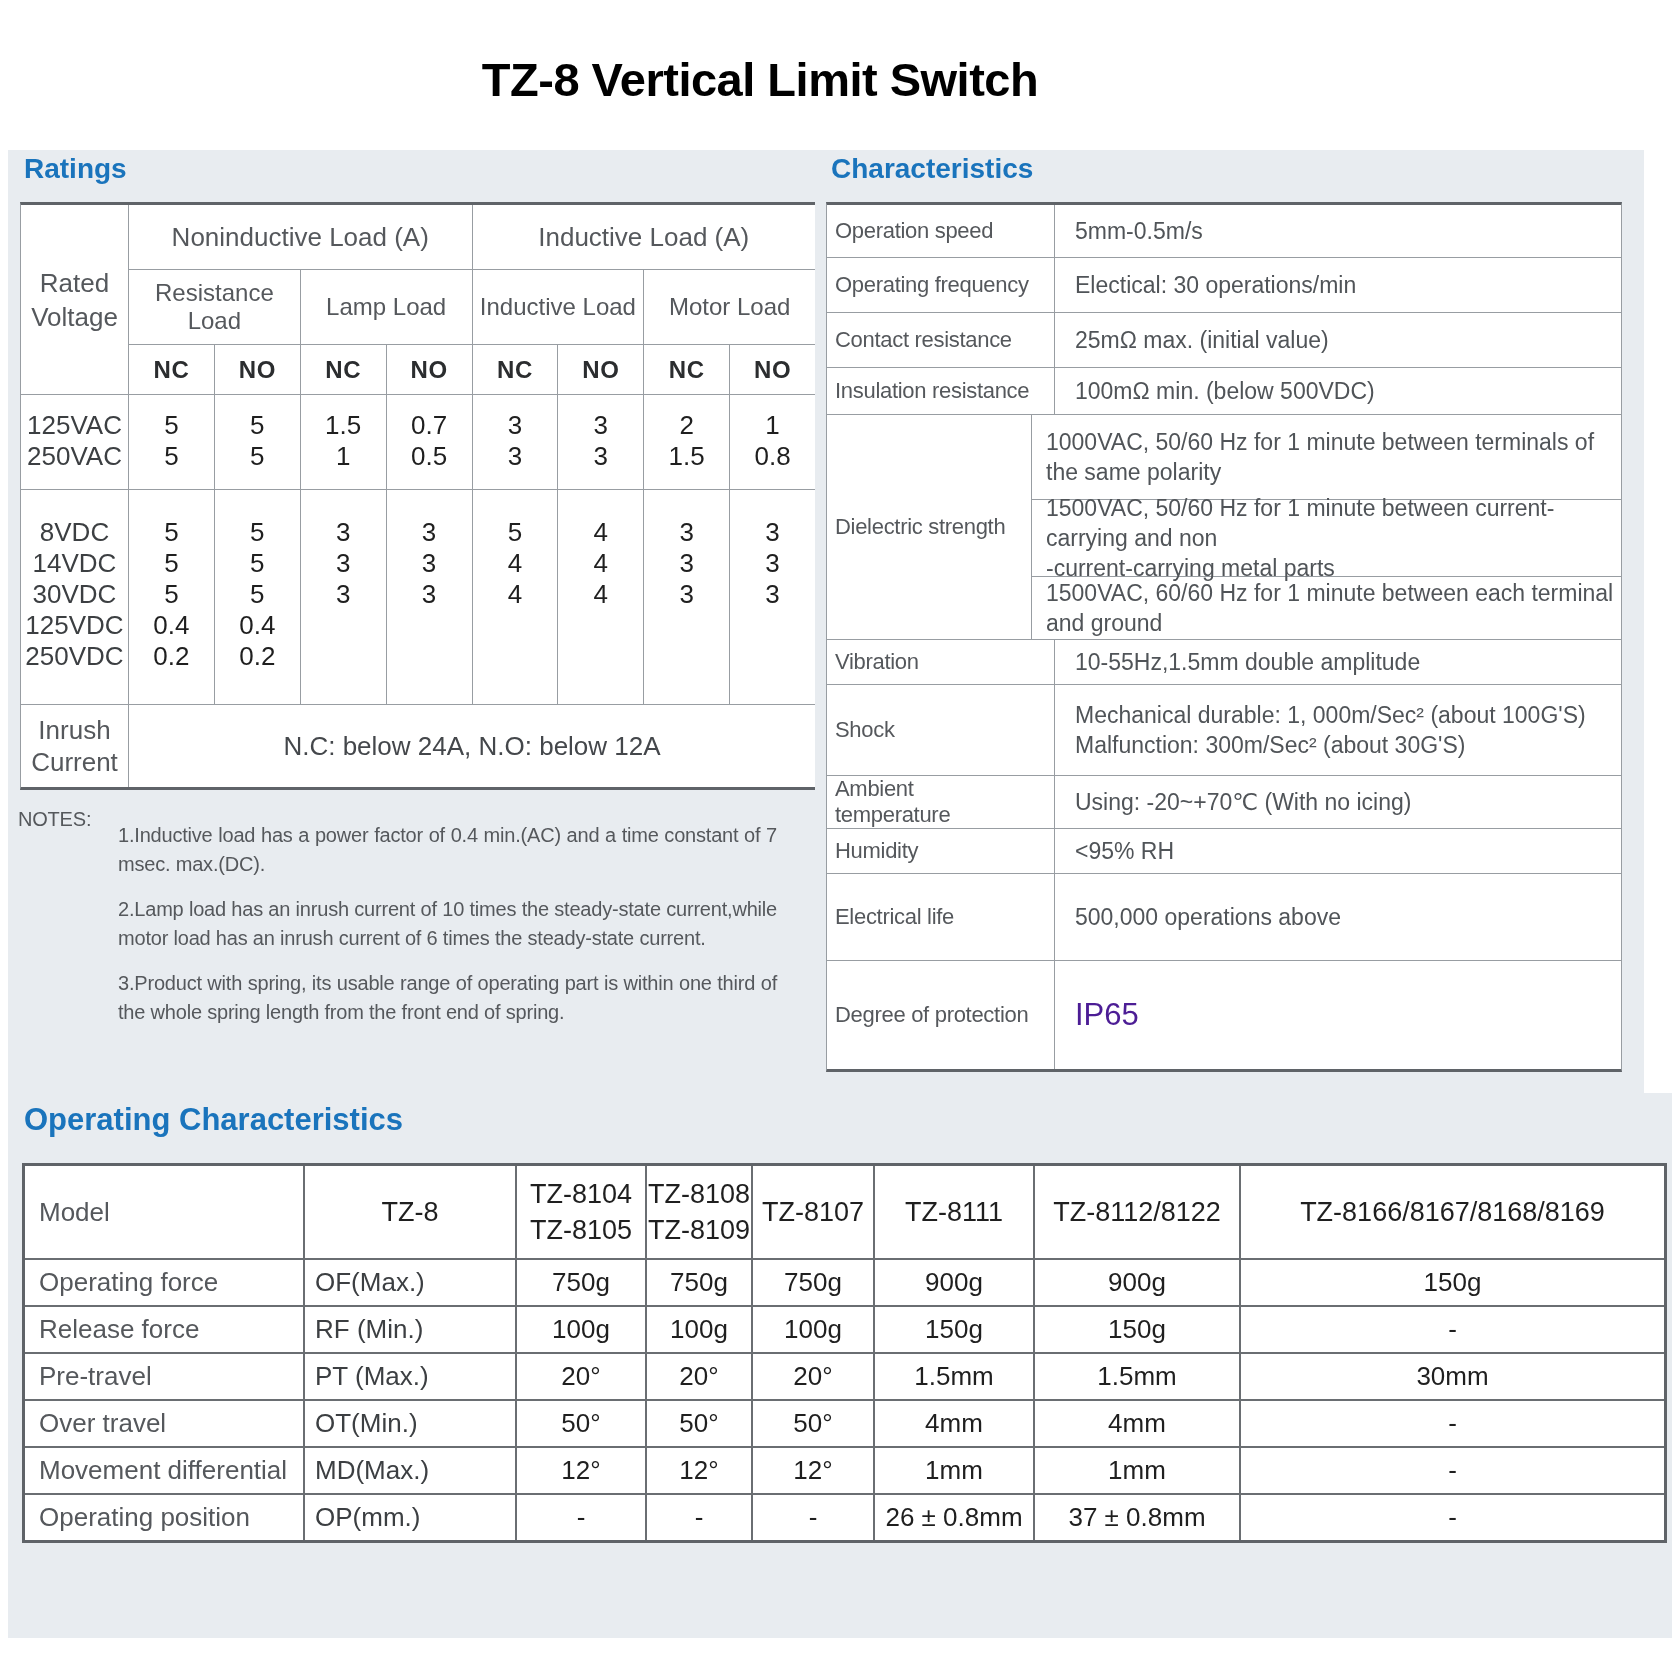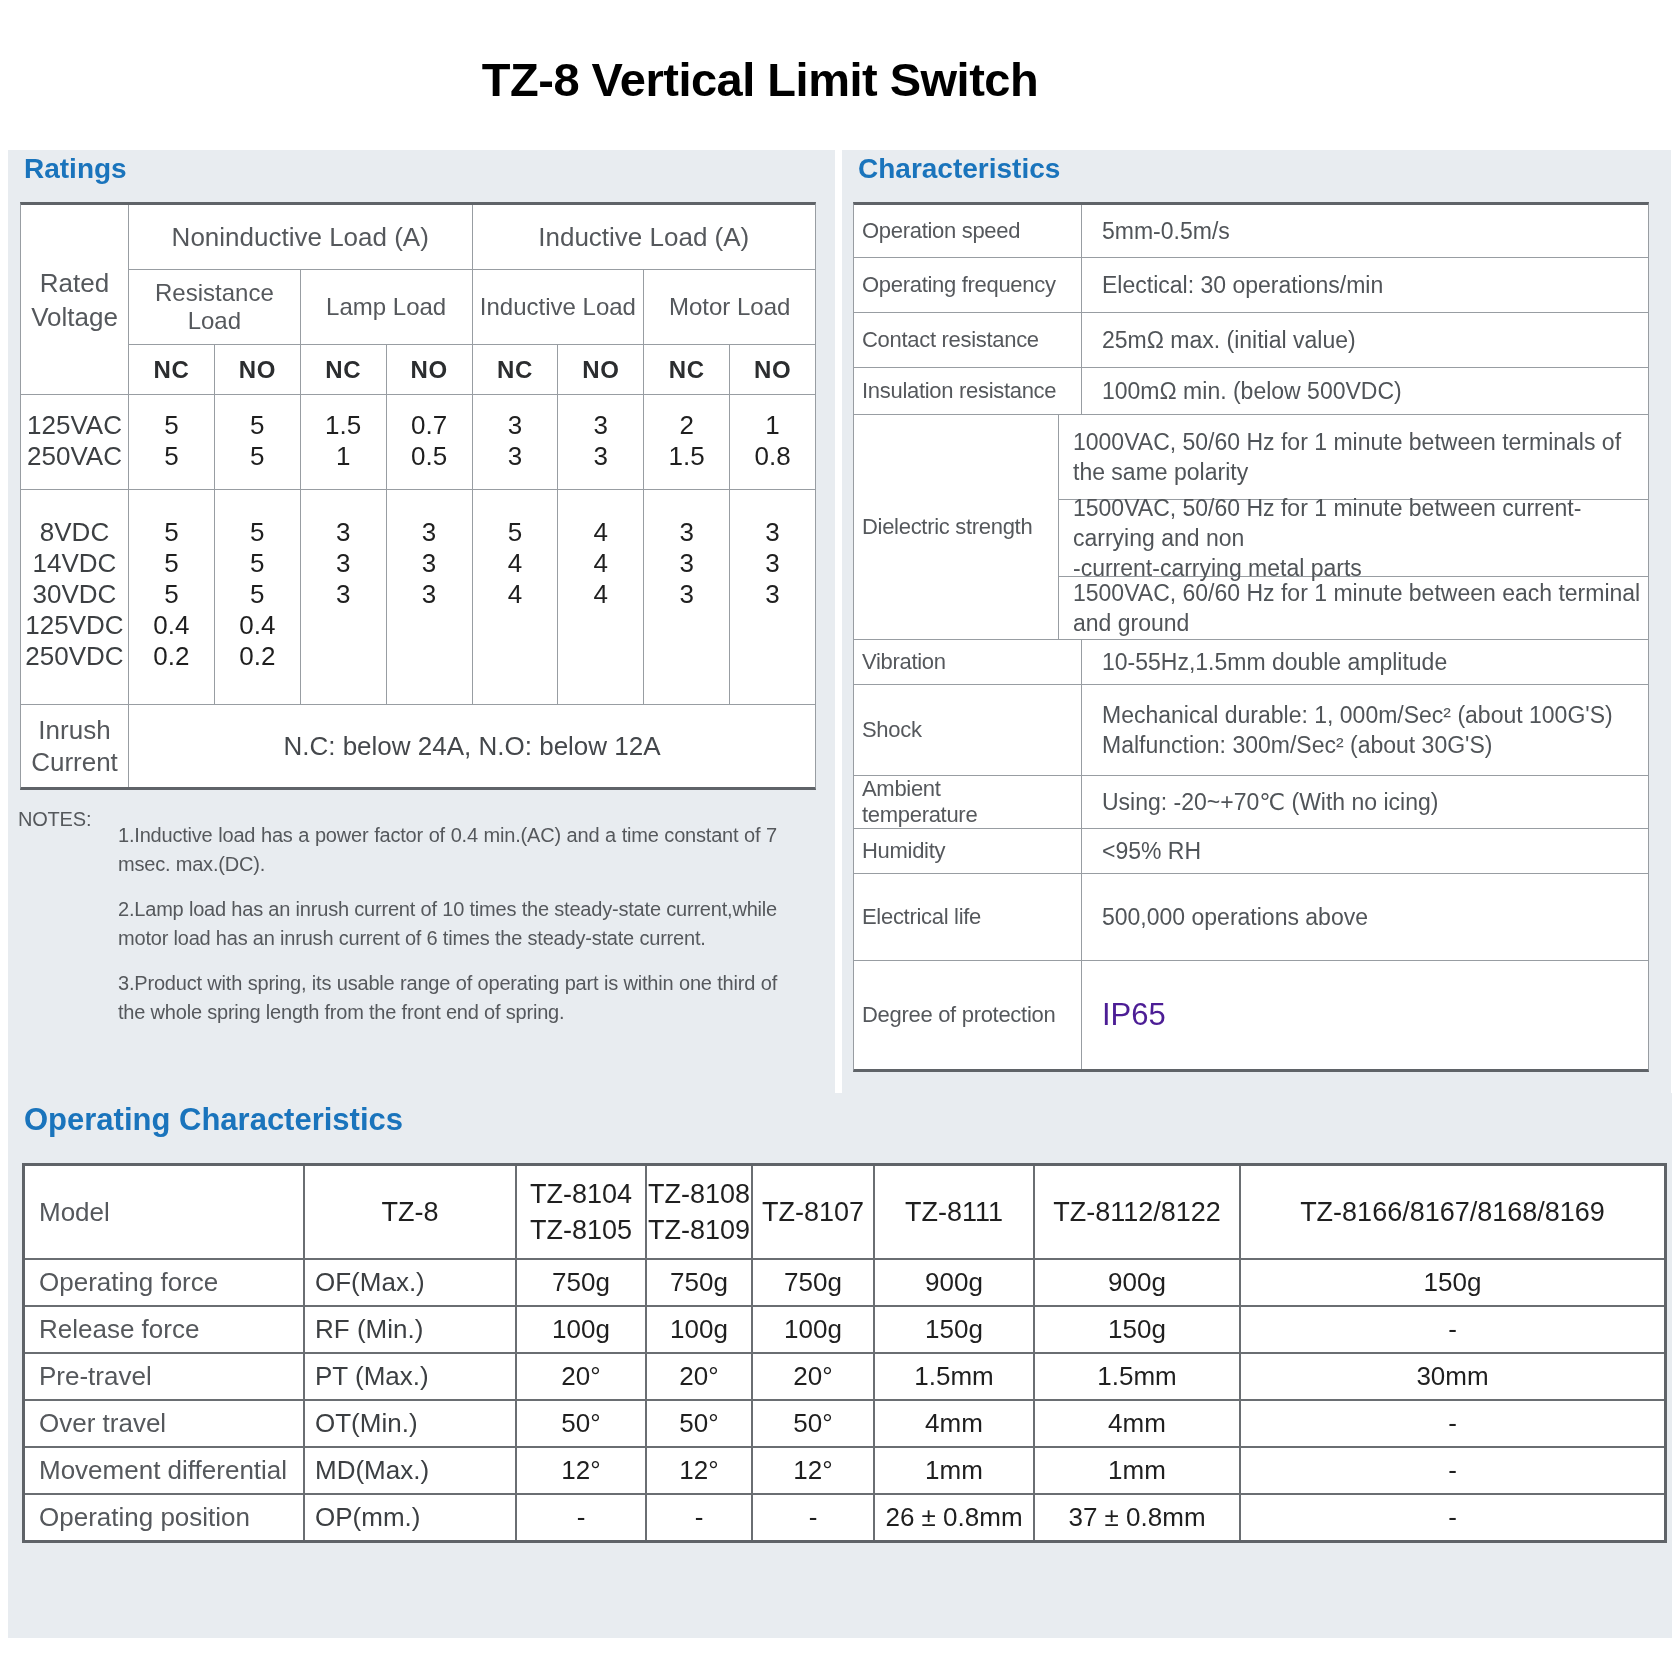--- a/index.html
+++ b/index.html
@@ -6,21 +6,21 @@
   .page{position:relative;width:1680px;height:1680px;background:#ffffff;
         font-family:"Liberation Sans","DejaVu Sans",sans-serif;color:#222;overflow:hidden;}
 
   
   .title{position:absolute;top:52px;left:0;width:1520px;text-align:center;
          font-size:47px;font-weight:bold;color:#000;letter-spacing:-0.5px;}
 
   
   .panel{position:absolute;background:#e8ecf0;}
   #panel-ratings{left:8px;top:150px;width:827px;height:1006px;}
-  #panel-characteristics{left:842px;top:150px;width:829px;height:998px;}
+  #panel-characteristics{left:815px;top:150px;width:829px;height:998px;}
   #panel-operating{left:8px;top:1093px;width:1664px;height:545px;}
   .sec-heading{position:absolute;left:16px;top:3px;font-size:28px;font-weight:bold;color:#1a74bc;}
   #panel-operating .sec-heading{font-size:31px;top:9px;}
 
   
   .rtable{position:absolute;left:12px;top:52px;width:794px;background:#fff;
           display:grid;grid-template-columns:107px repeat(8,1fr);
           grid-template-rows:64px 75px 50px 95px 215px 83px;
           border-left:1px solid #989da2;border-right:1px solid #989da2;
           border-top:3px solid #5f6368;border-bottom:3px solid #5f6368;}

